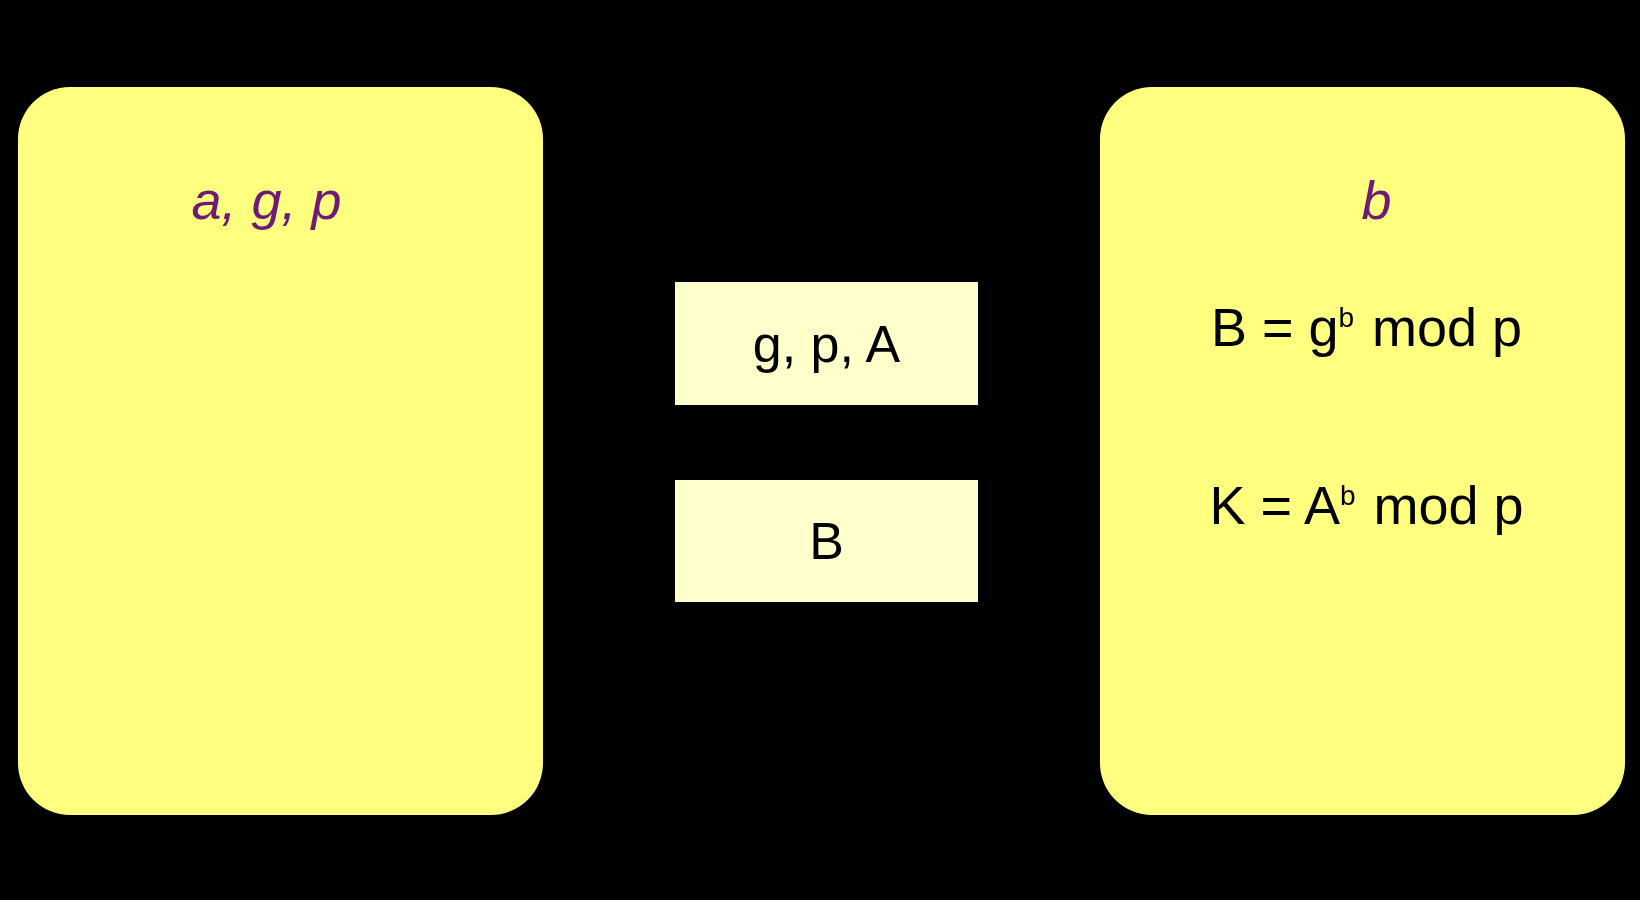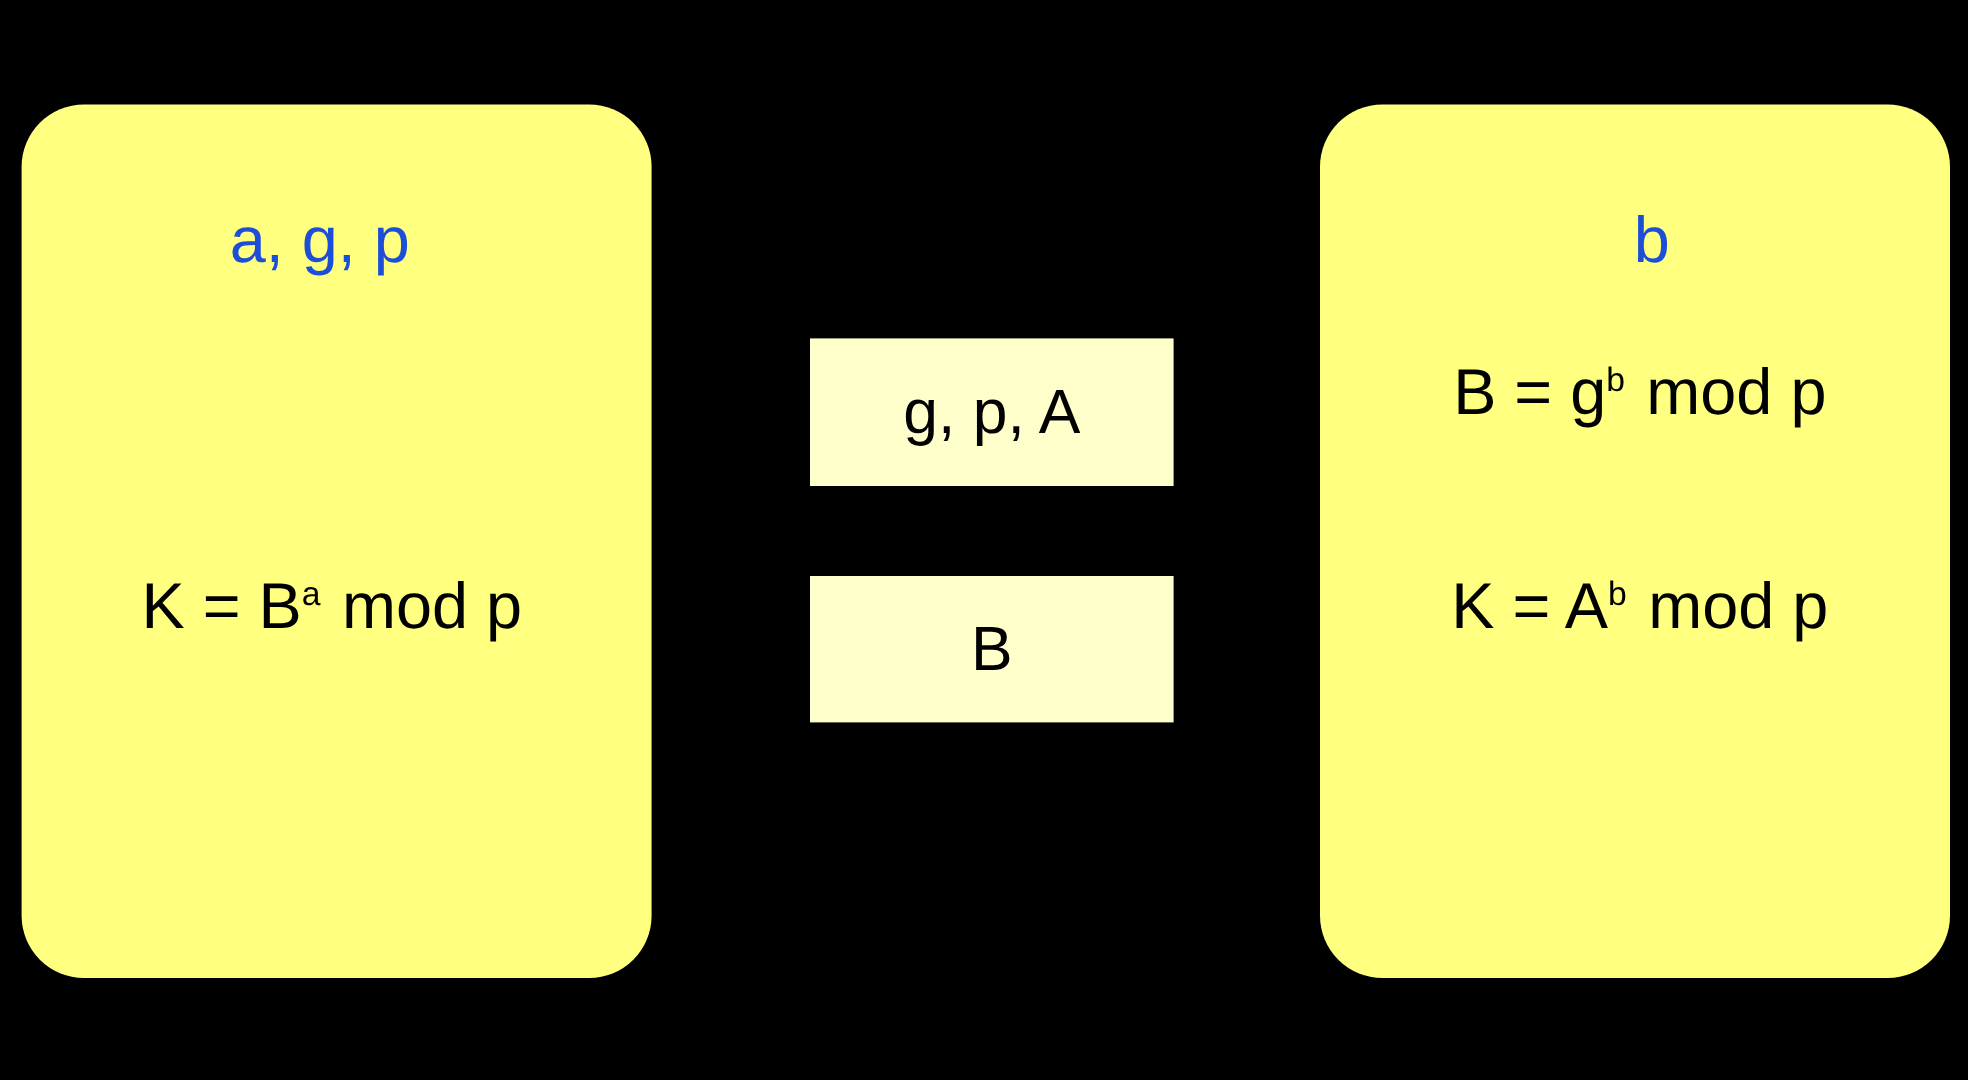--- a/index.html
+++ b/index.html
@@ -26,24 +26,25 @@
     box-sizing: border-box;
   }
   #party-left  { left: 18px;   top: 87px; width: 525px; height: 728px; }
   #party-right { left: 1100px; top: 87px; width: 525px; height: 728px; }
 
   .party-label {
     position: absolute;
     left: 0;
     width: 100%;
     text-align: center;
-    color: #1d4ed8;
+    color: #701a75;
     font-size: 54px;
     line-height: 54px;
     white-space: nowrap;
+    font-style: italic;
   }
   #party-left  .party-label { top: 86px; transform: translateX(-14px); }
   #party-right .party-label { top: 86px; transform: translateX(14px); }
 
   .formula {
     position: absolute;
     left: 0;
     width: 100%;
     text-align: center;
     color: #000000;
@@ -80,23 +81,20 @@
 </style>
 </head>
 <body>
 
 <div id="stage">
 
   <div class="party" id="party-left">
     <div class="party-label">a, g, p</div>
 
 
-    <div class="formula formula-2">
-      <span>K = B</span><sup>a</sup><span> mod p</span>
-    </div>
   </div>
 
   <div class="message" id="message-1">g, p, A</div>
 
   <div class="message" id="message-2">B</div>
 
   <div class="party" id="party-right">
     <div class="party-label">b</div>
 
     <div class="formula formula-1">

